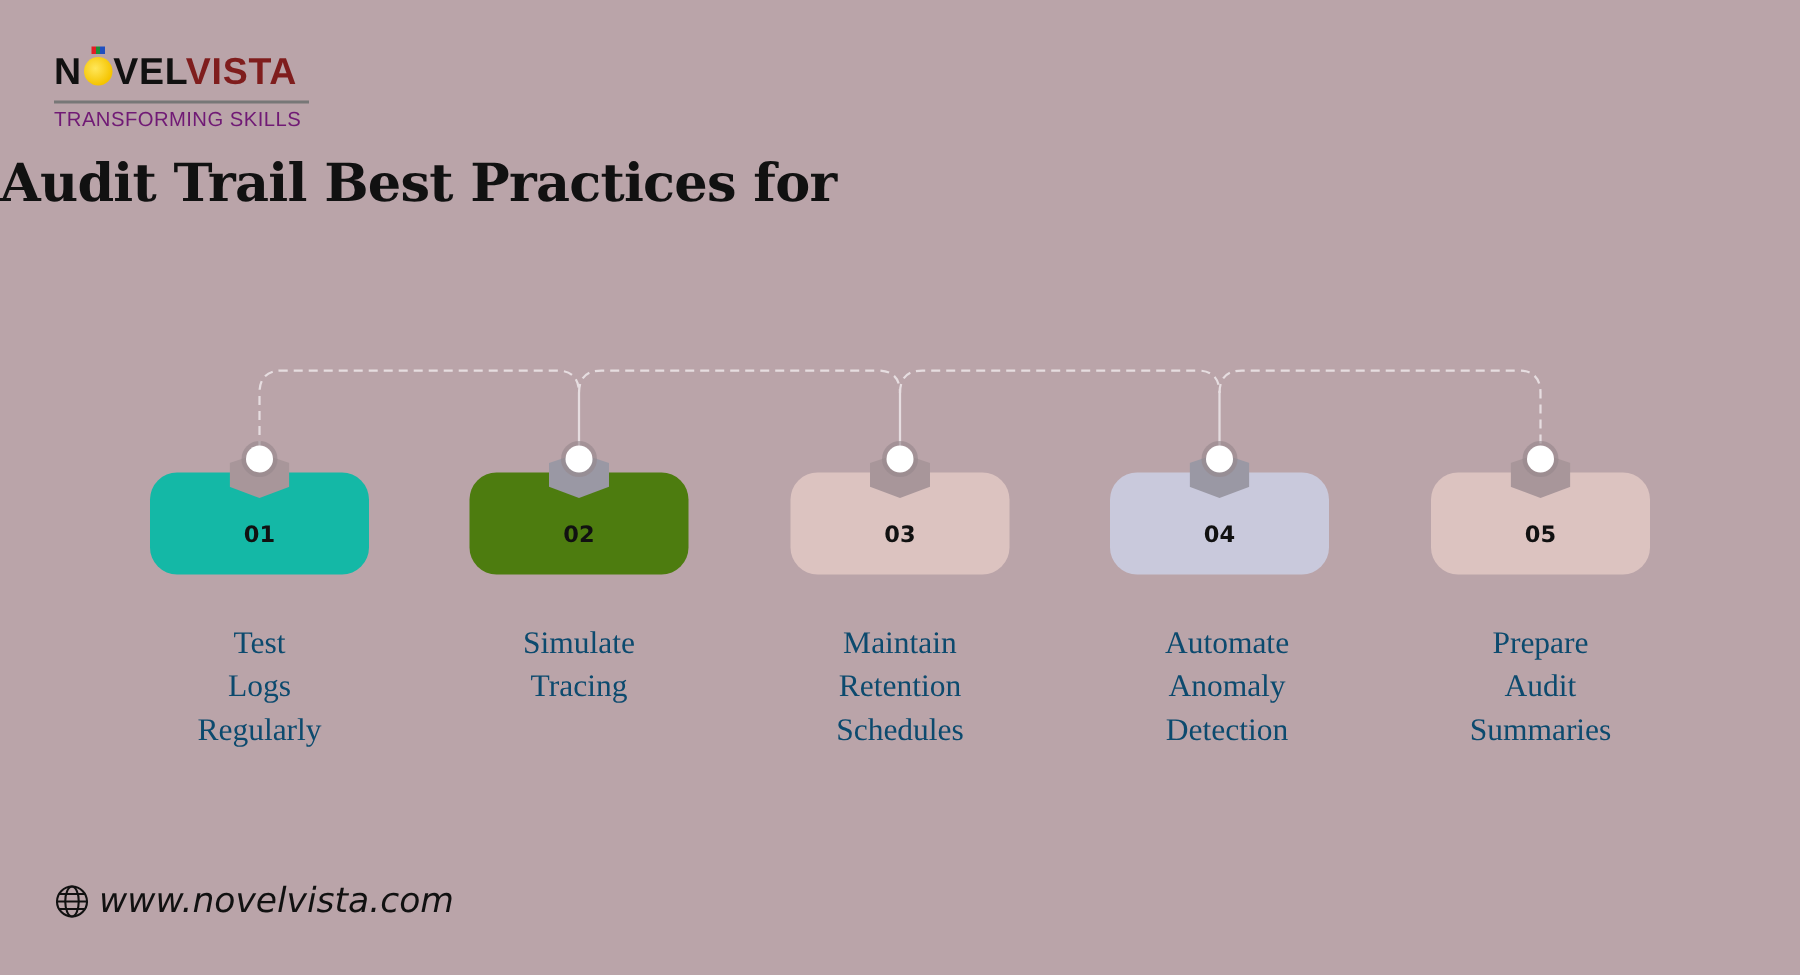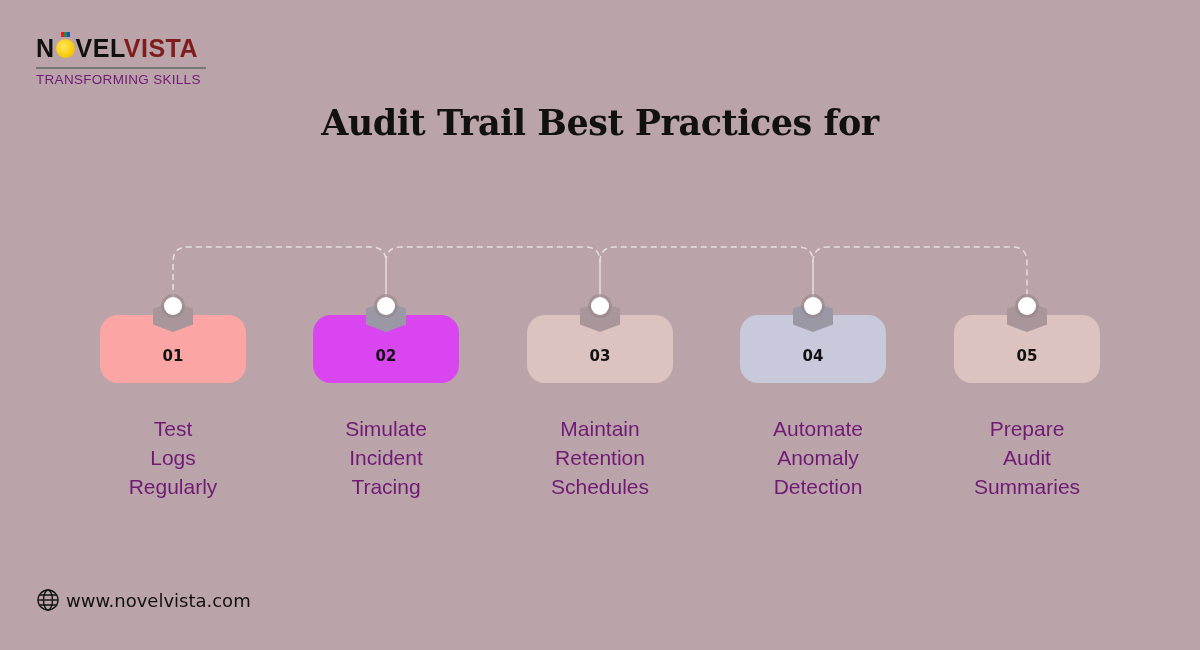--- a/index.html
+++ b/index.html
@@ -11,35 +11,35 @@
   }
   .logo { position:absolute; left:36px; top:34px; width:175px; }
   .logo-word { font-family:"Liberation Sans", sans-serif; font-weight:900; font-size:25px; letter-spacing:0.5px; line-height:28px; white-space:nowrap; }
   .logo-dark { color:#111; }
   .logo-red { color:#7f1d1d; }
   .logo-o { display:inline-block; position:relative; width:19px; height:19px; border-radius:50%; background:radial-gradient(circle at 40% 40%, #ffe75a, #f5c400 70%); vertical-align:-1px; margin:0 1px; }
   .logo-o::before { content:""; position:absolute; top:-7px; left:5px; width:9px; height:5px; background:linear-gradient(90deg,#e31e24 33%,#1b8f3a 33% 66%,#1f4fbf 66%); }
   .logo-rule { height:2px; background:#777; margin:5px 0 3px 0; width:170px; }
   .logo-tag { font-size:13.5px; color:#701a75; letter-spacing:0.3px; white-space:nowrap; }
 
-  .title { position:absolute; left:0; width:1200px; top:100px; text-align:center; font-family:"DejaVu Serif", serif; font-weight:bold; font-size:35px; line-height:46px; color:#111; letter-spacing:-0.5px; }
+  .title { position:absolute; left:0; width:1200px; top:100px; font-family:"DejaVu Serif", serif; font-weight:bold; font-size:35px; line-height:46px; color:#111; letter-spacing:-0.5px; }
 
   .connector { position:absolute; left:0; top:0; }
 
   .step { position:absolute; top:315px; width:146px; height:68px; }
   .step-box { position:absolute; left:0; top:0; width:146px; height:68px; border-radius:18px; display:flex; align-items:center; justify-content:center; }
   .step-num { font-family:"DejaVu Sans", sans-serif; font-weight:bold; font-size:15px; color:#111; margin-top:14px; }
   .hex { position:absolute; left:53px; top:-13px; width:40px; height:30px; clip-path:polygon(50% 0, 100% 22%, 100% 75%, 50% 100%, 0 75%, 0 22%); }
   .node { position:absolute; left:64px; top:-18px; width:18px; height:18px; border-radius:50%; background:#fff; box-shadow:0 0 0 3px rgba(150,135,140,0.6); }
 
-  .label { position:absolute; top:414px; width:200px; text-align:center; font-family:Liberation Sans, sans-serif; font-size:21px; line-height:29px; color:#701a75; }
+  .label { position:absolute; top:414px; width:200px; text-align:center; font-family:Liberation Serif, serif; font-size:21px; line-height:29px; color:#0c4a6e; }
   .label span { display:block; }
 
   .footer { position:absolute; left:36px; top:588px; display:flex; align-items:center; gap:6px; }
-  .footer-text { font-family:"DejaVu Sans", sans-serif; font-size:18px; color:#111; }
+  .footer-text { font-family:"DejaVu Sans", sans-serif; font-size:23px; color:#111;font-style:italic; }
 </style>
 </head>
 <body>
 
 <div class="logo">
   <div class="logo-word">
     <span class="logo-dark">N</span><span class="logo-o"></span><span class="logo-dark">VEL</span><span class="logo-red">VISTA</span>
   </div>
   <div class="logo-rule"></div>
   <div class="logo-tag">TRANSFORMING SKILLS</div>
@@ -57,28 +57,28 @@
     <path d="M813 262 Q813 247 828 247 H1012 Q1027 247 1027 262 V300"></path>
   </g>
   <g stroke="#e6dde0" stroke-width="1.5">
     <line x1="386" y1="262" x2="386" y2="300"></line>
     <line x1="600" y1="262" x2="600" y2="300"></line>
     <line x1="813" y1="262" x2="813" y2="300"></line>
   </g>
 </svg>
 
 <div class="step" style="left:100px;">
-  <div class="step-box" style="background:#fca5a5;">
+  <div class="step-box" style="background:#14b8a6;">
     <span class="step-num">01</span>
   </div>
   <div class="hex" style="background:#a8969a;"></div>
   <div class="node"></div>
 </div>
 <div class="step" style="left:313px;">
-  <div class="step-box" style="background:#d946ef;">
+  <div class="step-box" style="background:#4d7c0f;">
     <span class="step-num">02</span>
   </div>
   <div class="hex" style="background:#9a98a4;"></div>
   <div class="node"></div>
 </div>
 <div class="step" style="left:527px;padding-left:24px;">
   <div class="step-box" style="background:#dcc3c0;">
     <span class="step-num">03</span>
   </div>
   <div class="hex" style="background:#a8969a;"></div>
@@ -99,21 +99,20 @@
   <div class="node"></div>
 </div>
 
 <div class="label" style="left:73px;">
   <span>Test</span>
   <span>Logs</span>
   <span>Regularly</span>
 </div>
 <div class="label" style="left:286px;">
   <span>Simulate</span>
-  <span>Incident</span>
   <span>Tracing</span>
 </div>
 <div class="label" style="left:500px;">
   <span>Maintain</span>
   <span>Retention</span>
   <span>Schedules</span>
 </div>
 <div class="label" style="left:718px;">
   <span>Automate</span>
   <span>Anomaly</span>

